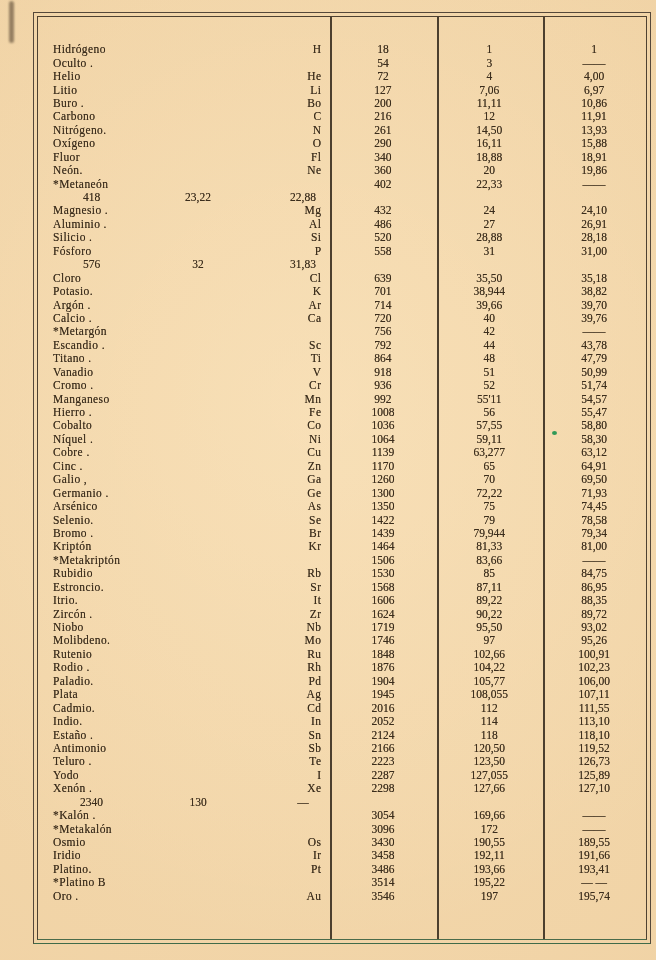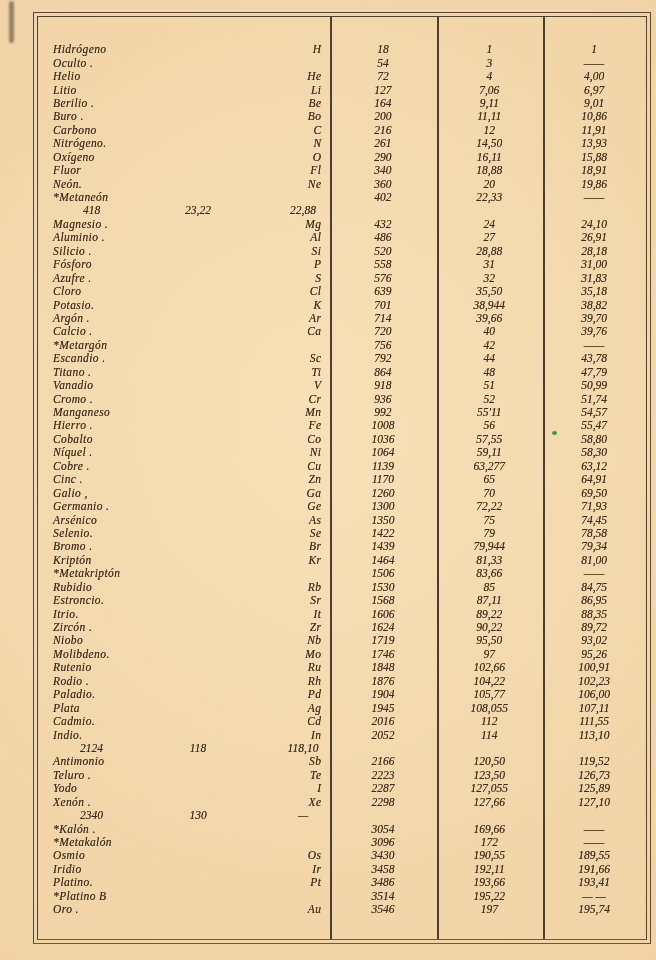--- a/index.html
+++ b/index.html
@@ -19,21 +19,20 @@
   }
   .frame-outer{
     position:absolute;left:33px;top:12px;width:618px;height:932px;
     border:1.5px solid #55483a;border-bottom-color:#3f6b49;
     box-sizing:border-box;
   }
   .frame-inner{
     position:absolute;inset:3px;
     border:1px solid #4e4131;border-bottom-color:#4a6b4a;
     box-sizing:border-box;
-    font-style:italic;
   }
   .vline{
     position:absolute;top:0;bottom:0;width:1.5px;
     background:#4c3f2e;
   }
   .v1{left:292px;}
   .v2{left:399px;}
   .v3{left:505px;}
   .rows{
     position:absolute;left:0;right:0;top:26px;
@@ -116,30 +115,20 @@
     <div class="c-name">
       <span class="nm">Litio</span>
       <span class="leader"></span>
       <span class="sym">Li</span>
     </div>
     <div class="c-a">127</div>
     <div class="c-b">7,06</div>
     <div class="c-c">6,97</div>
   </div>
 
-  <div class="row">
-    <div class="c-name">
-      <span class="nm">Berilio .</span>
-      <span class="leader"></span>
-      <span class="sym">Be</span>
-    </div>
-    <div class="c-a">164</div>
-    <div class="c-b">9,11</div>
-    <div class="c-c">9,01</div>
-  </div>
 
   <div class="row">
     <div class="c-name">
       <span class="nm">Buro .</span>
       <span class="leader"></span>
       <span class="sym">Bo</span>
     </div>
     <div class="c-a">200</div>
     <div class="c-b">11,11</div>
     <div class="c-c">10,86</div>
@@ -255,25 +244,20 @@
       <span class="nm">Fósforo</span>
       <span class="leader"></span>
       <span class="sym">P</span>
     </div>
     <div class="c-a">558</div>
     <div class="c-b">31</div>
     <div class="c-c">31,00</div>
   </div>
 
   <div class="row">
-    <div class="c-name">
-      <span class="nm">Azufre .</span>
-      <span class="leader"></span>
-      <span class="sym">S</span>
-    </div>
     <div class="c-a">576</div>
     <div class="c-b">32</div>
     <div class="c-c">31,83</div>
   </div>
 
   <div class="row">
     <div class="c-name">
       <span class="nm">Cloro</span>
       <span class="leader"></span>
       <span class="sym">Cl</span>
@@ -640,20 +624,25 @@
       <span class="nm">Indio.</span>
       <span class="leader"></span>
       <span class="sym">In</span>
     </div>
     <div class="c-a">2052</div>
     <div class="c-b">114</div>
     <div class="c-c">113,10</div>
   </div>
 
   <div class="row">
+    <div class="c-name">
+      <span class="nm">Estaño .</span>
+      <span class="leader"></span>
+      <span class="sym">Sn</span>
+    </div>
     <div class="c-a">2124</div>
     <div class="c-b">118</div>
     <div class="c-c">118,10</div>
   </div>
 
   <div class="row">
     <div class="c-name">
       <span class="nm">Antimonio</span>
       <span class="leader"></span>
       <span class="sym">Sb</span>

